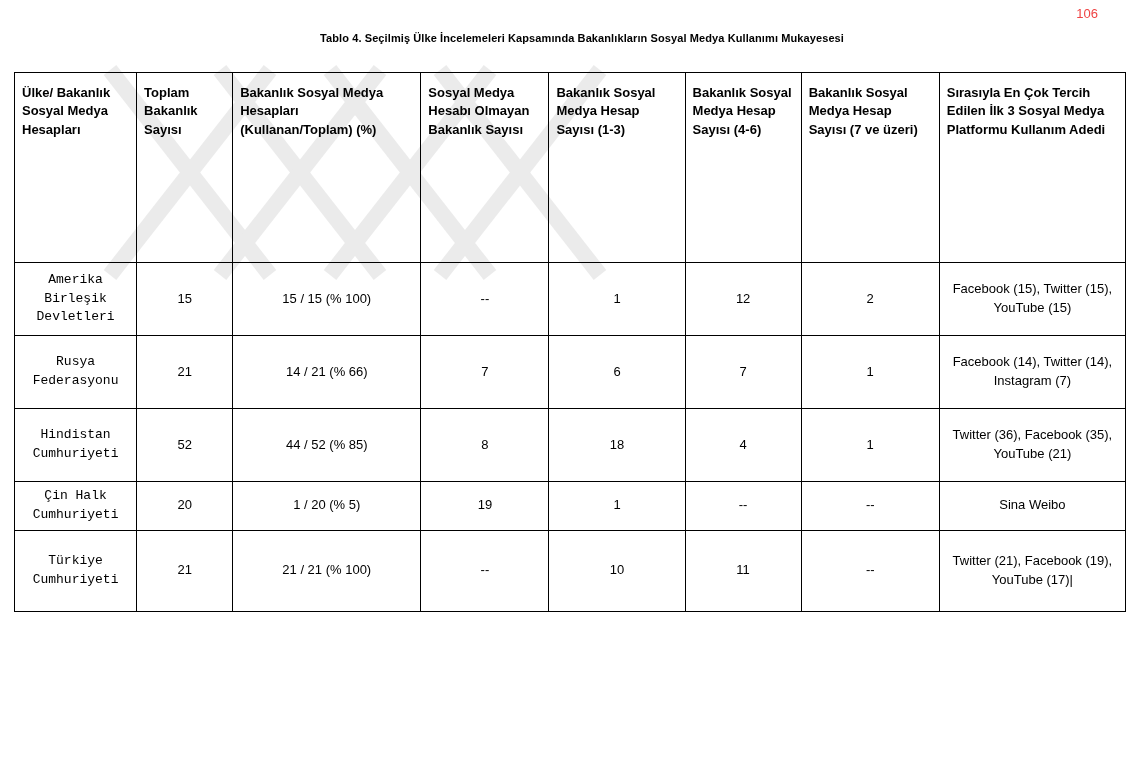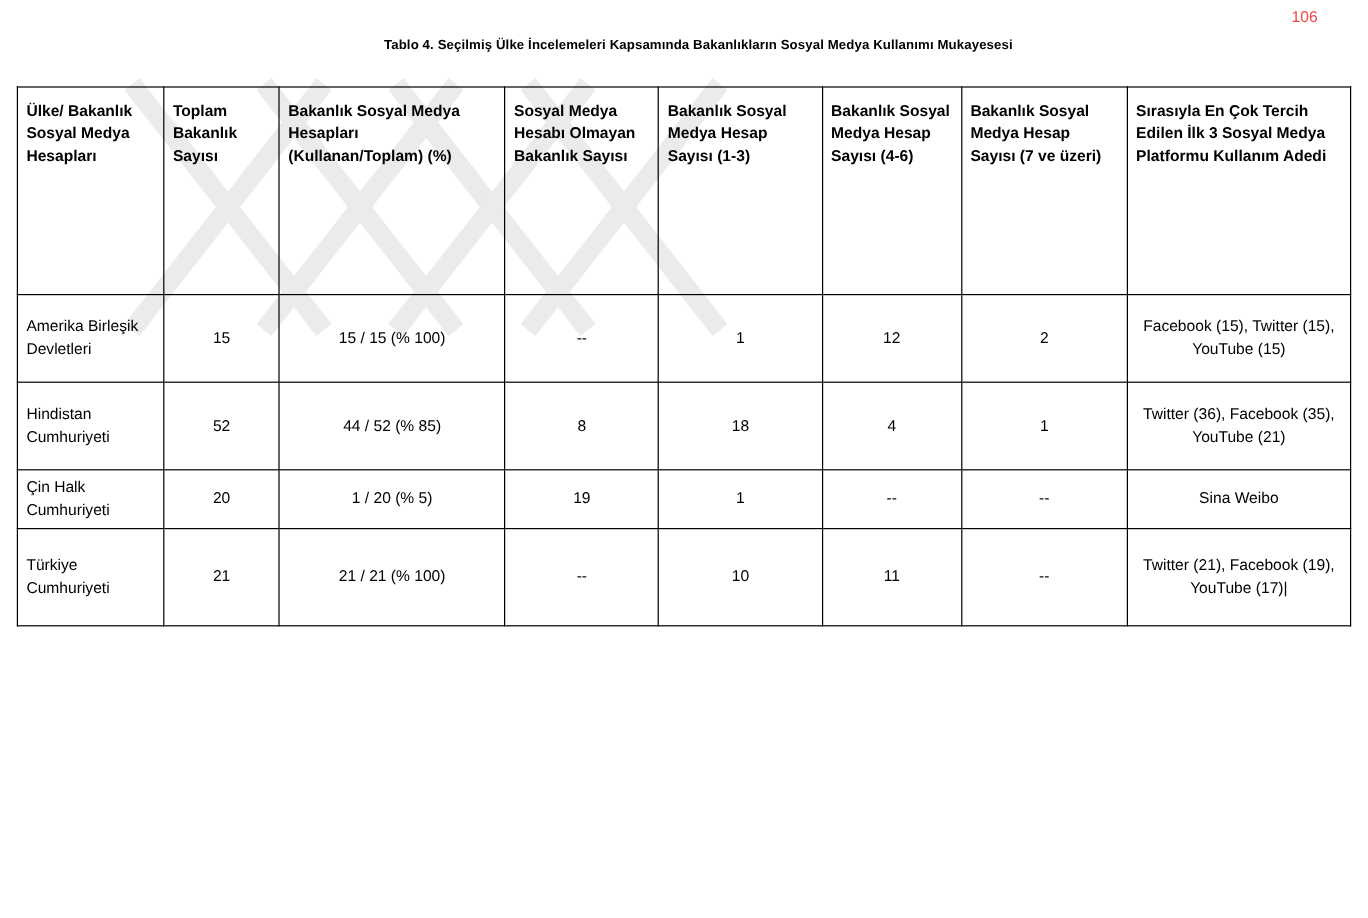--- a/index.html
+++ b/index.html
@@ -65,30 +65,31 @@
     vertical-align: middle;
     padding: 5px 7px;
     font-size: 13px;
     background: transparent;
   }
   table.maintable thead th {
     font-weight: bold;
     text-align: left;
     vertical-align: top;
     padding-top: 11px;
-    padding-bottom: 11px;
+    padding-bottom: 28px;
     line-height: 1.42;
     height: 150px;
   }
   table.maintable tbody td {
     line-height: 1.45;
   }
   td.country {
-    text-align: left;
+    text-align: center;
     padding-left: 8px;
+    font-family: Liberation Mono, monospace;
   }
   td.num {
     text-align: center;
   }
   td.platforms {
     text-align: center;
   }
   .col0 { width: 122px; }
   .col1 { width: 96px; }
   .col2 { width: 188px; }
@@ -151,20 +152,30 @@
           <td class="country">Amerika Birleşik Devletleri</td>
           <td class="num">15</td>
           <td class="num">15 / 15 (% 100)</td>
           <td class="num">--</td>
           <td class="num">1</td>
           <td class="num">12</td>
           <td class="num">2</td>
           <td class="platforms">Facebook (15), Twitter (15), YouTube (15)</td>
         </tr>
         <tr class="row-tall">
+          <td class="country">Rusya Federasyonu</td>
+          <td class="num">21</td>
+          <td class="num">14 / 21 (% 66)</td>
+          <td class="num">7</td>
+          <td class="num">6</td>
+          <td class="num">7</td>
+          <td class="num">1</td>
+          <td class="platforms">Facebook (14), Twitter (14), Instagram (7)</td>
+        </tr>
+        <tr class="row-tall">
           <td class="country">Hindistan Cumhuriyeti</td>
           <td class="num">52</td>
           <td class="num">44 / 52 (% 85)</td>
           <td class="num">8</td>
           <td class="num">18</td>
           <td class="num">4</td>
           <td class="num">1</td>
           <td class="platforms">Twitter (36), Facebook (35), YouTube (21)</td>
         </tr>
         <tr>

